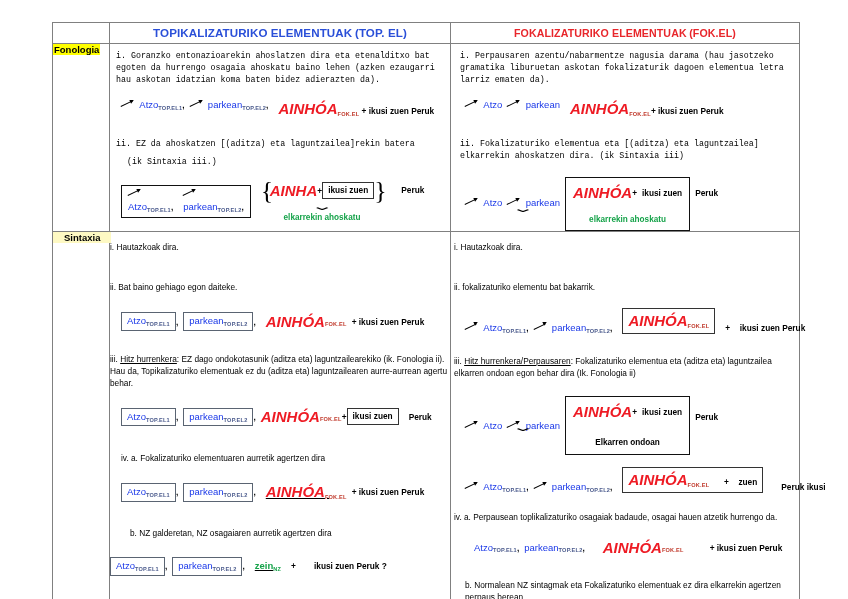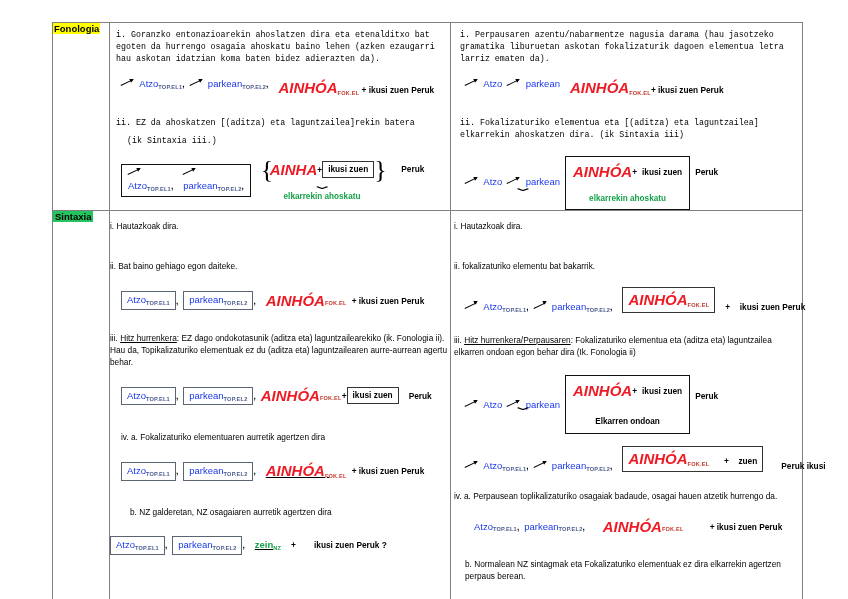--- a/index.html
+++ b/index.html
@@ -55,21 +55,21 @@
     letter-spacing: 0.1px;
   }
   .sc { font-size: 1.22em; }
 
   .rowlabel {
     padding: 6px 3px 0 4px;
     font-size: 9.5px;
     font-weight: bold;
   }
   .hl-yellow { background: #ffff00; padding: 0 1px; }
-  .hl-cyan { background: #22c55e; padding: 0 2px; }
+  .hl-cyan { background: #fef9c3; padding: 0 11px; }
 
   .cellbody {
     padding: 9px 8px 8px 10px;
     font-size: 8.3px;
     line-height: 1.45;
   }
   .cellbody.right { padding-left: 3px; }
 
   .item { margin: 0 0 2px 0; }
   .item p { margin: 6px; font-family: Liberation Mono, monospace; }
@@ -206,20 +206,35 @@
     text-align: center;
   }
 </style>
 </head>
 <body>
 
 <div class="page">
   <table class="main">
     <tbody>
 
+      <tr>
+        <td class="col-label hdr-cell"></td>
+        <td class="col-topic hdr-cell">
+          <span class="hdr-top">
+            <span class="sc">TOPIKALIZATURIKO ELEMENTUAK</span>
+            <span class="sc">(TOP. EL)</span>
+          </span>
+        </td>
+        <td class="col-focus hdr-cell">
+          <span class="hdr-fok">
+            <span class="sc">FOKALIZATURIKO ELEMENTUAK</span>
+            <span class="sc">(FOK.EL)</span>
+          </span>
+        </td>
+      </tr>
 
       <tr>
         <td class="col-label rowlabel">
           <span class="hl-yellow">Fonologia</span>
         </td>
 
         <td class="col-topic cellbody">
           <div class="item">
             <p>i. Goranzko entonazioarekin ahoslatzen dira eta etenalditxo bat egoten da hurrengo osagaia ahoskatu baino lehen (azken ezaugarri hau askotan idatzian koma baten bidez adierazten da).</p>
           </div>

